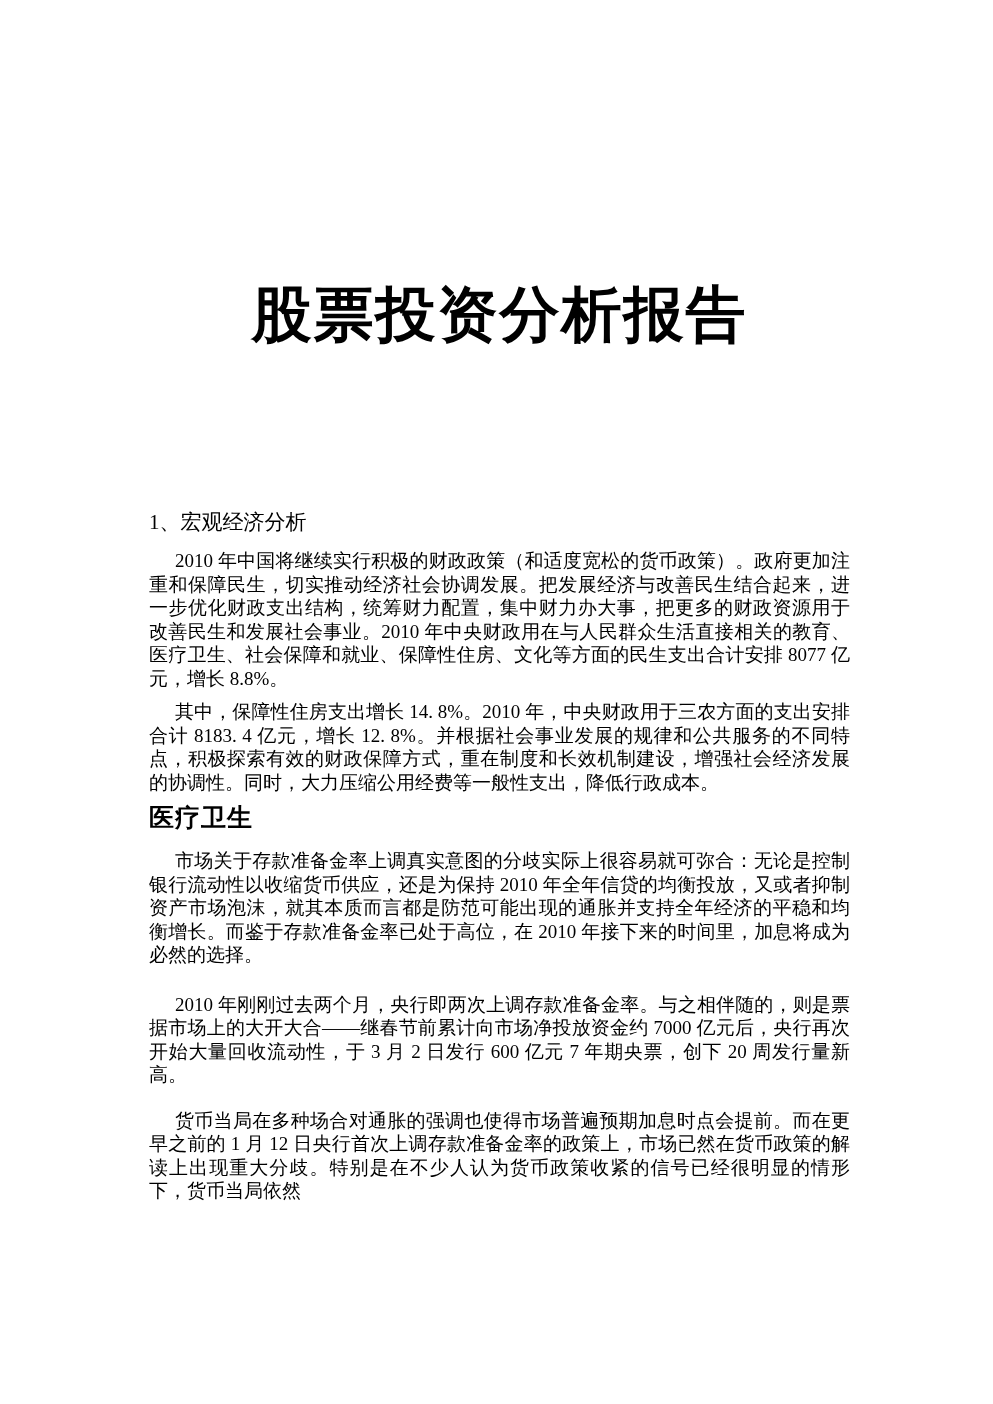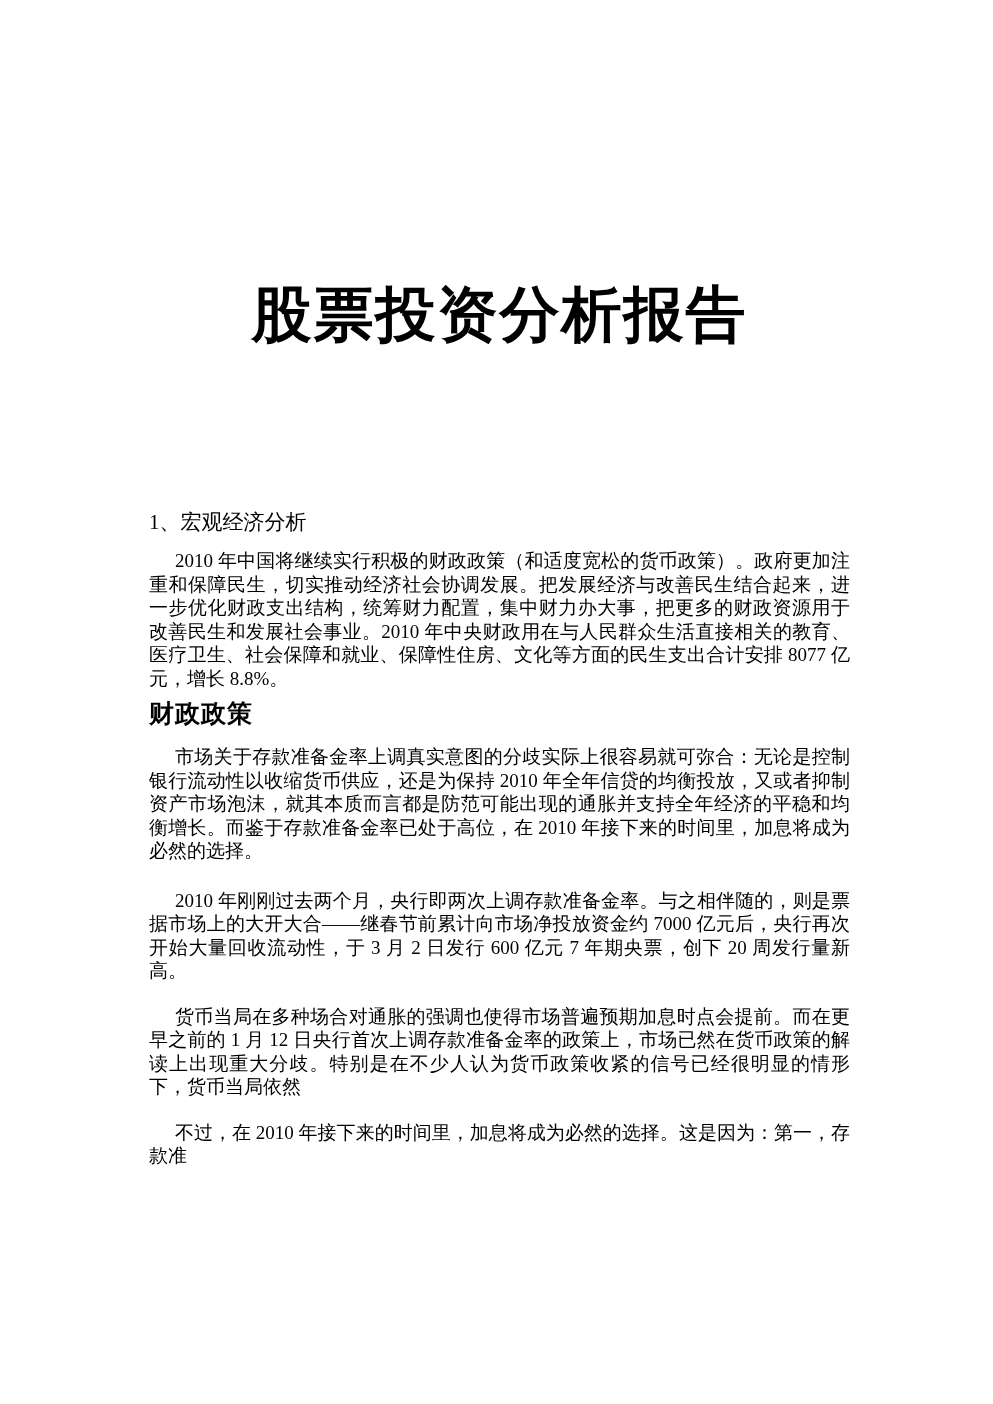--- a/index.html
+++ b/index.html
@@ -66,26 +66,26 @@
 <div class="page">
   <div class="content">
 
     <div class="doc-title">股票投资分析报告</div>
 
     <div class="h-section">1、宏观经济分析</div>
 
 
     <p class="para p1">2010 年中国将继续实行积极的财政政策（和适度宽松的货币政策）。政府更加注重和保障民生，切实推动经济社会协调发展。把发展经济与改善民生结合起来，进一步优化财政支出结构，统筹财力配置，集中财力办大事，把更多的财政资源用于改善民生和发展社会事业。2010 年中央财政用在与人民群众生活直接相关的教育、医疗卫生、社会保障和就业、保障性住房、文化等方面的民生支出合计安排 8077 亿元，增长 8.8%。</p>
 
+    <p class="para p2">其中，保障性住房支出增长 14. 8%。2010 年，中央财政用于三农方面的支出安排合计 8183. 4 亿元，增长 12. 8%。并根据社会事业发展的规律和公共服务的不同特点，积极探索有效的财政保障方式，重在制度和长效机制建设，增强社会经济发展的协调性。同时，大力压缩公用经费等一般性支出，降低行政成本。</p>
 
 
-    <div class="h-sub monetary">财政政策</div>
+    <div class="h-sub monetary">医疗卫生</div>
 
     <p class="para p4">市场关于存款准备金率上调真实意图的分歧实际上很容易就可弥合：无论是控制银行流动性以收缩货币供应，还是为保持 2010 年全年信贷的均衡投放，又或者抑制资产市场泡沫，就其本质而言都是防范可能出现的通胀并支持全年经济的平稳和均衡增长。而鉴于存款准备金率已处于高位，在 2010 年接下来的时间里，加息将成为必然的选择。</p>
 
     <p class="para p5">2010 年刚刚过去两个月，央行即两次上调存款准备金率。与之相伴随的，则是票据市场上的大开大合——继春节前累计向市场净投放资金约 7000 亿元后，央行再次开始大量回收流动性，于 3 月 2 日发行 600 亿元 7 年期央票，创下 20 周发行量新高。</p>
 
     <p class="para p6">货币当局在多种场合对通胀的强调也使得市场普遍预期加息时点会提前。而在更早之前的 1 月 12 日央行首次上调存款准备金率的政策上，市场已然在货币政策的解读上出现重大分歧。特别是在不少人认为货币政策收紧的信号已经很明显的情形下，货币当局依然</p>
 
-    <p class="para p7">不过，在 2010 年接下来的时间里，加息将成为必然的选择。这是因为：第一，存款准</p>
 
   </div>
 </div>
 
 </body></html>

